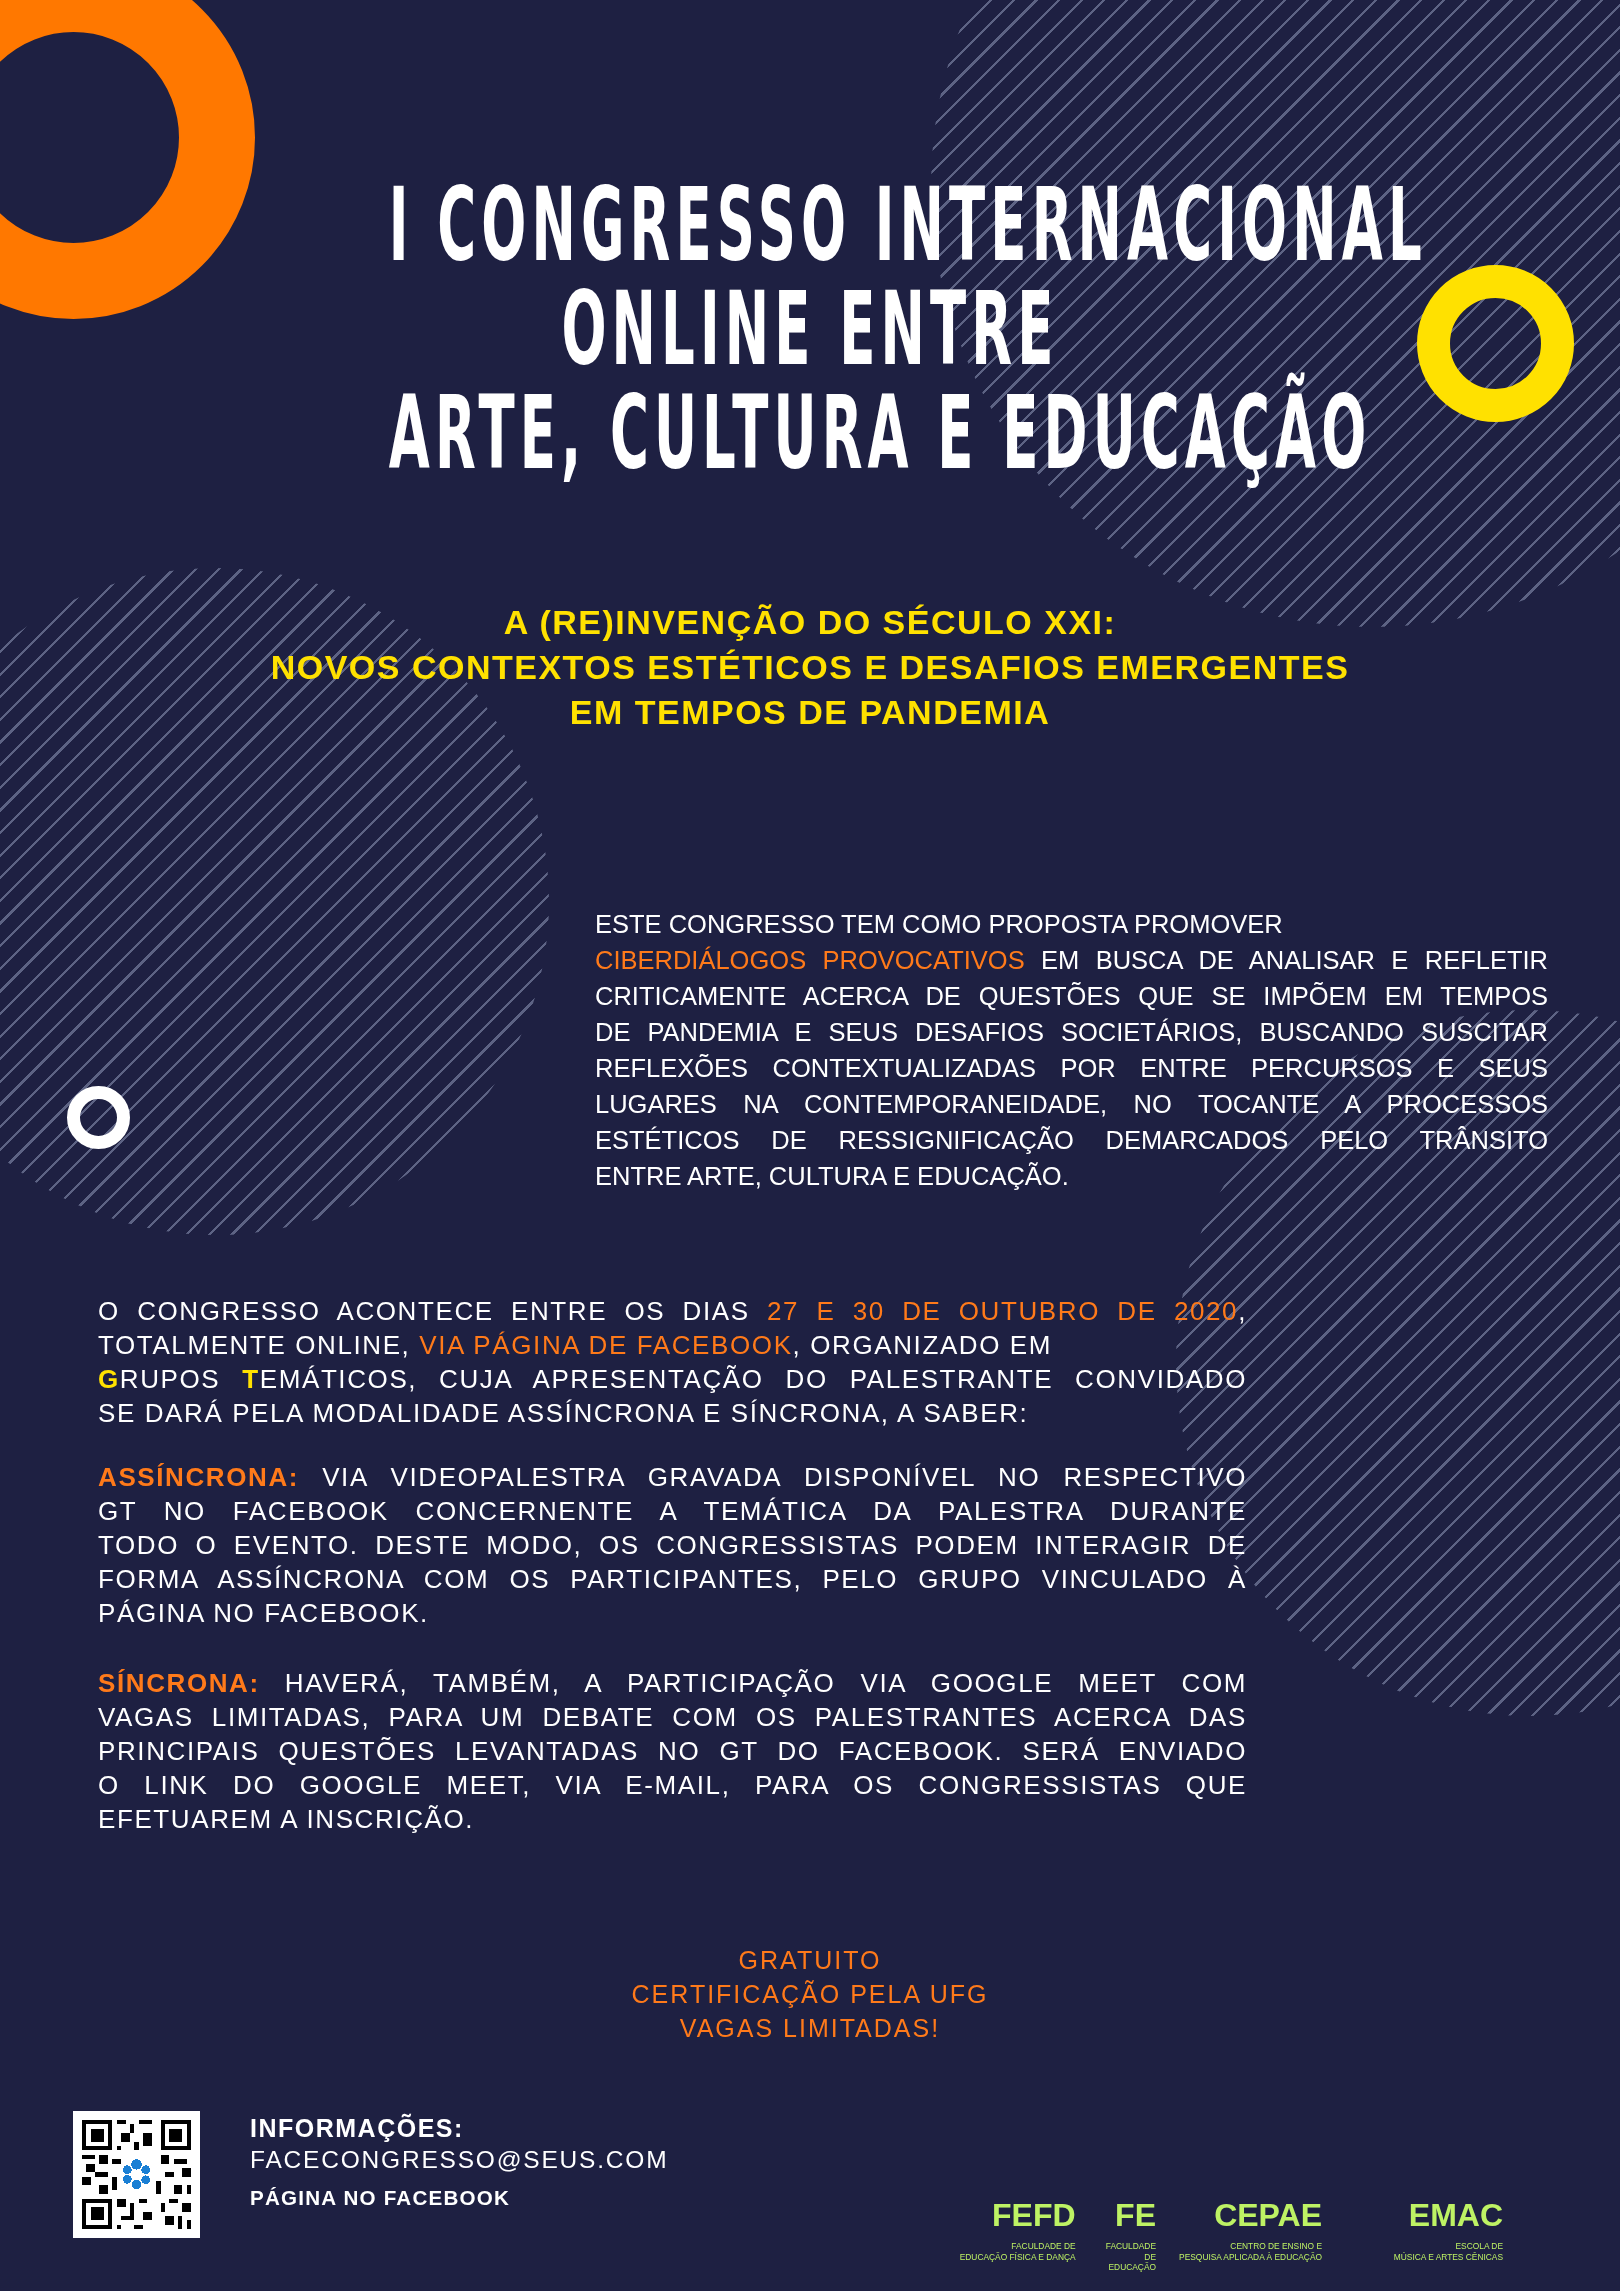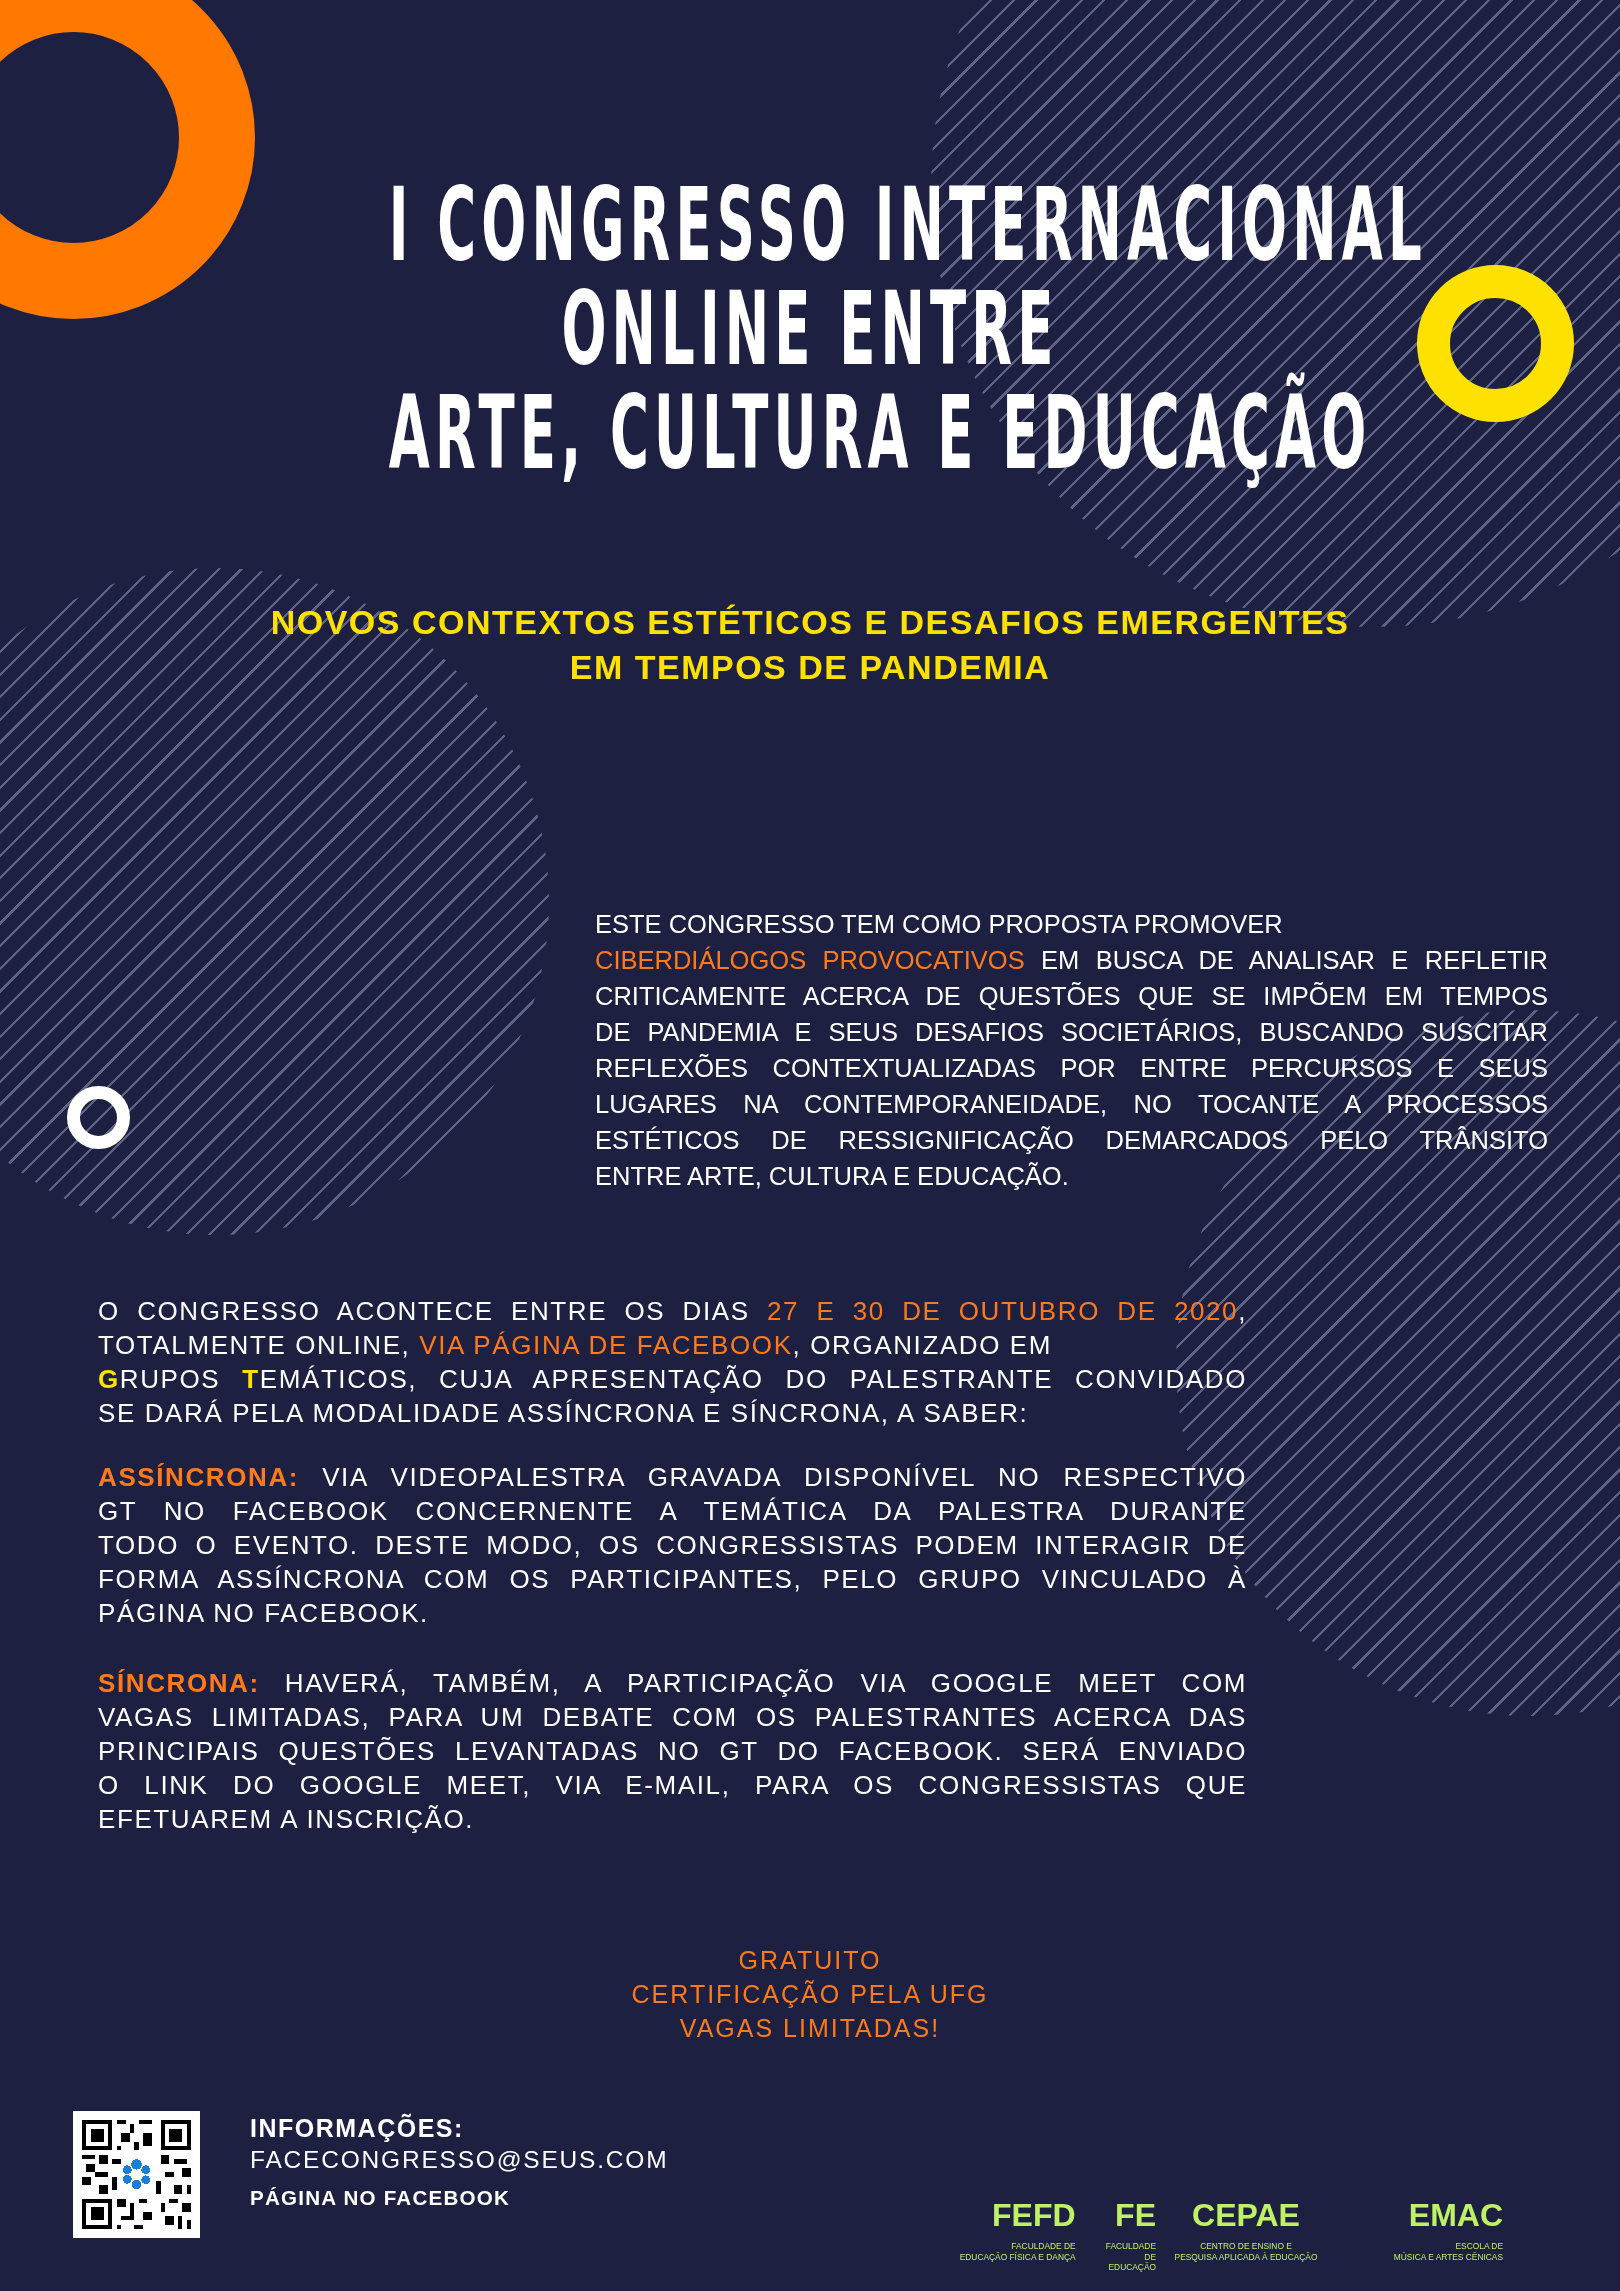--- a/index.html
+++ b/index.html
@@ -71,21 +71,21 @@
   .info-title { font-weight: bold; font-size: 25px; letter-spacing: 1.5px; line-height: 29px; display: block; }
   .info-email { font-size: 24.5px; letter-spacing: 1.8px; line-height: 33px; display: block; }
   .info-fb { font-weight: bold; font-size: 20.6px; letter-spacing: 1.2px; line-height: 31px; display: block; margin-top: 5.9px; }
 
   .logos { position: absolute; left: 921px; top: 2196px; height: 88px; width: 699px; color: #bef264; }
   .logo { position: absolute; top: 0; text-align: right; }
   .logo .abbr { display: block; font-weight: bold; font-size: 32px; line-height: 39px; font-family: "Liberation Sans", sans-serif; }
   .logo .full { display: block; font-size: 8.4px; line-height: 10.8px; margin-top: 5.9px; font-family: "Liberation Sans", sans-serif; }
   .logo-fefd { left: 17.6px; width: 137px; }
   .logo-fe { left: 174px; width: 61px; }
-  .logo-cepae { left: 233px; width: 184px; text-align: center; }
+  .logo-cepae { left: 217px; width: 184px; }
   .logo-emac { left: 439px; width: 143px; }
   .ufg { position: absolute; left: 1441px; top: 2197px; width: 176px; height: 88px; color: #fff; }
   .ufg .abbr { position: absolute; left: 84px; top: 5.9px; font-weight: bold; font-size: 35px; letter-spacing: 3.9px; line-height: 39px; }
   .ufg .full { position: absolute; left: 84px; top: 49px; font-size: 7.4px; line-height: 8.8px; letter-spacing: 1.2px; }
 </style>
 </head>
 <body>
 
 <div class="poster">
 
@@ -96,20 +96,21 @@
   <div class="ring ring-yellow"></div>
   <div class="ring ring-white"></div>
 
   <h1 class="title" style="margin:0;">
     <span class="title-line">I CONGRESSO INTERNACIONAL</span>
     <span class="title-line">ONLINE ENTRE</span>
     <span class="title-line">ARTE, CULTURA E EDUCAÇÃO</span>
   </h1>
 
   <div class="subtitle">
+    <span>A (RE)INVENÇÃO DO SÉCULO XXI:</span>
     <span>NOVOS CONTEXTOS ESTÉTICOS E DESAFIOS EMERGENTES</span>
     <span>EM TEMPOS DE PANDEMIA</span>
   </div>
 
   <div class="desc">
     <span class="line last">ESTE CONGRESSO TEM COMO PROPOSTA PROMOVER</span>
     <span class="line"><span class="orange">CIBERDIÁLOGOS PROVOCATIVOS</span><span> EM BUSCA DE ANALISAR E REFLETIR</span></span>
     <span class="line">CRITICAMENTE ACERCA DE QUESTÕES QUE SE IMPÕEM EM TEMPOS</span>
     <span class="line">DE PANDEMIA E SEUS DESAFIOS SOCIETÁRIOS, BUSCANDO SUSCITAR</span>
     <span class="line">REFLEXÕES CONTEXTUALIZADAS POR ENTRE PERCURSOS E SEUS</span>

